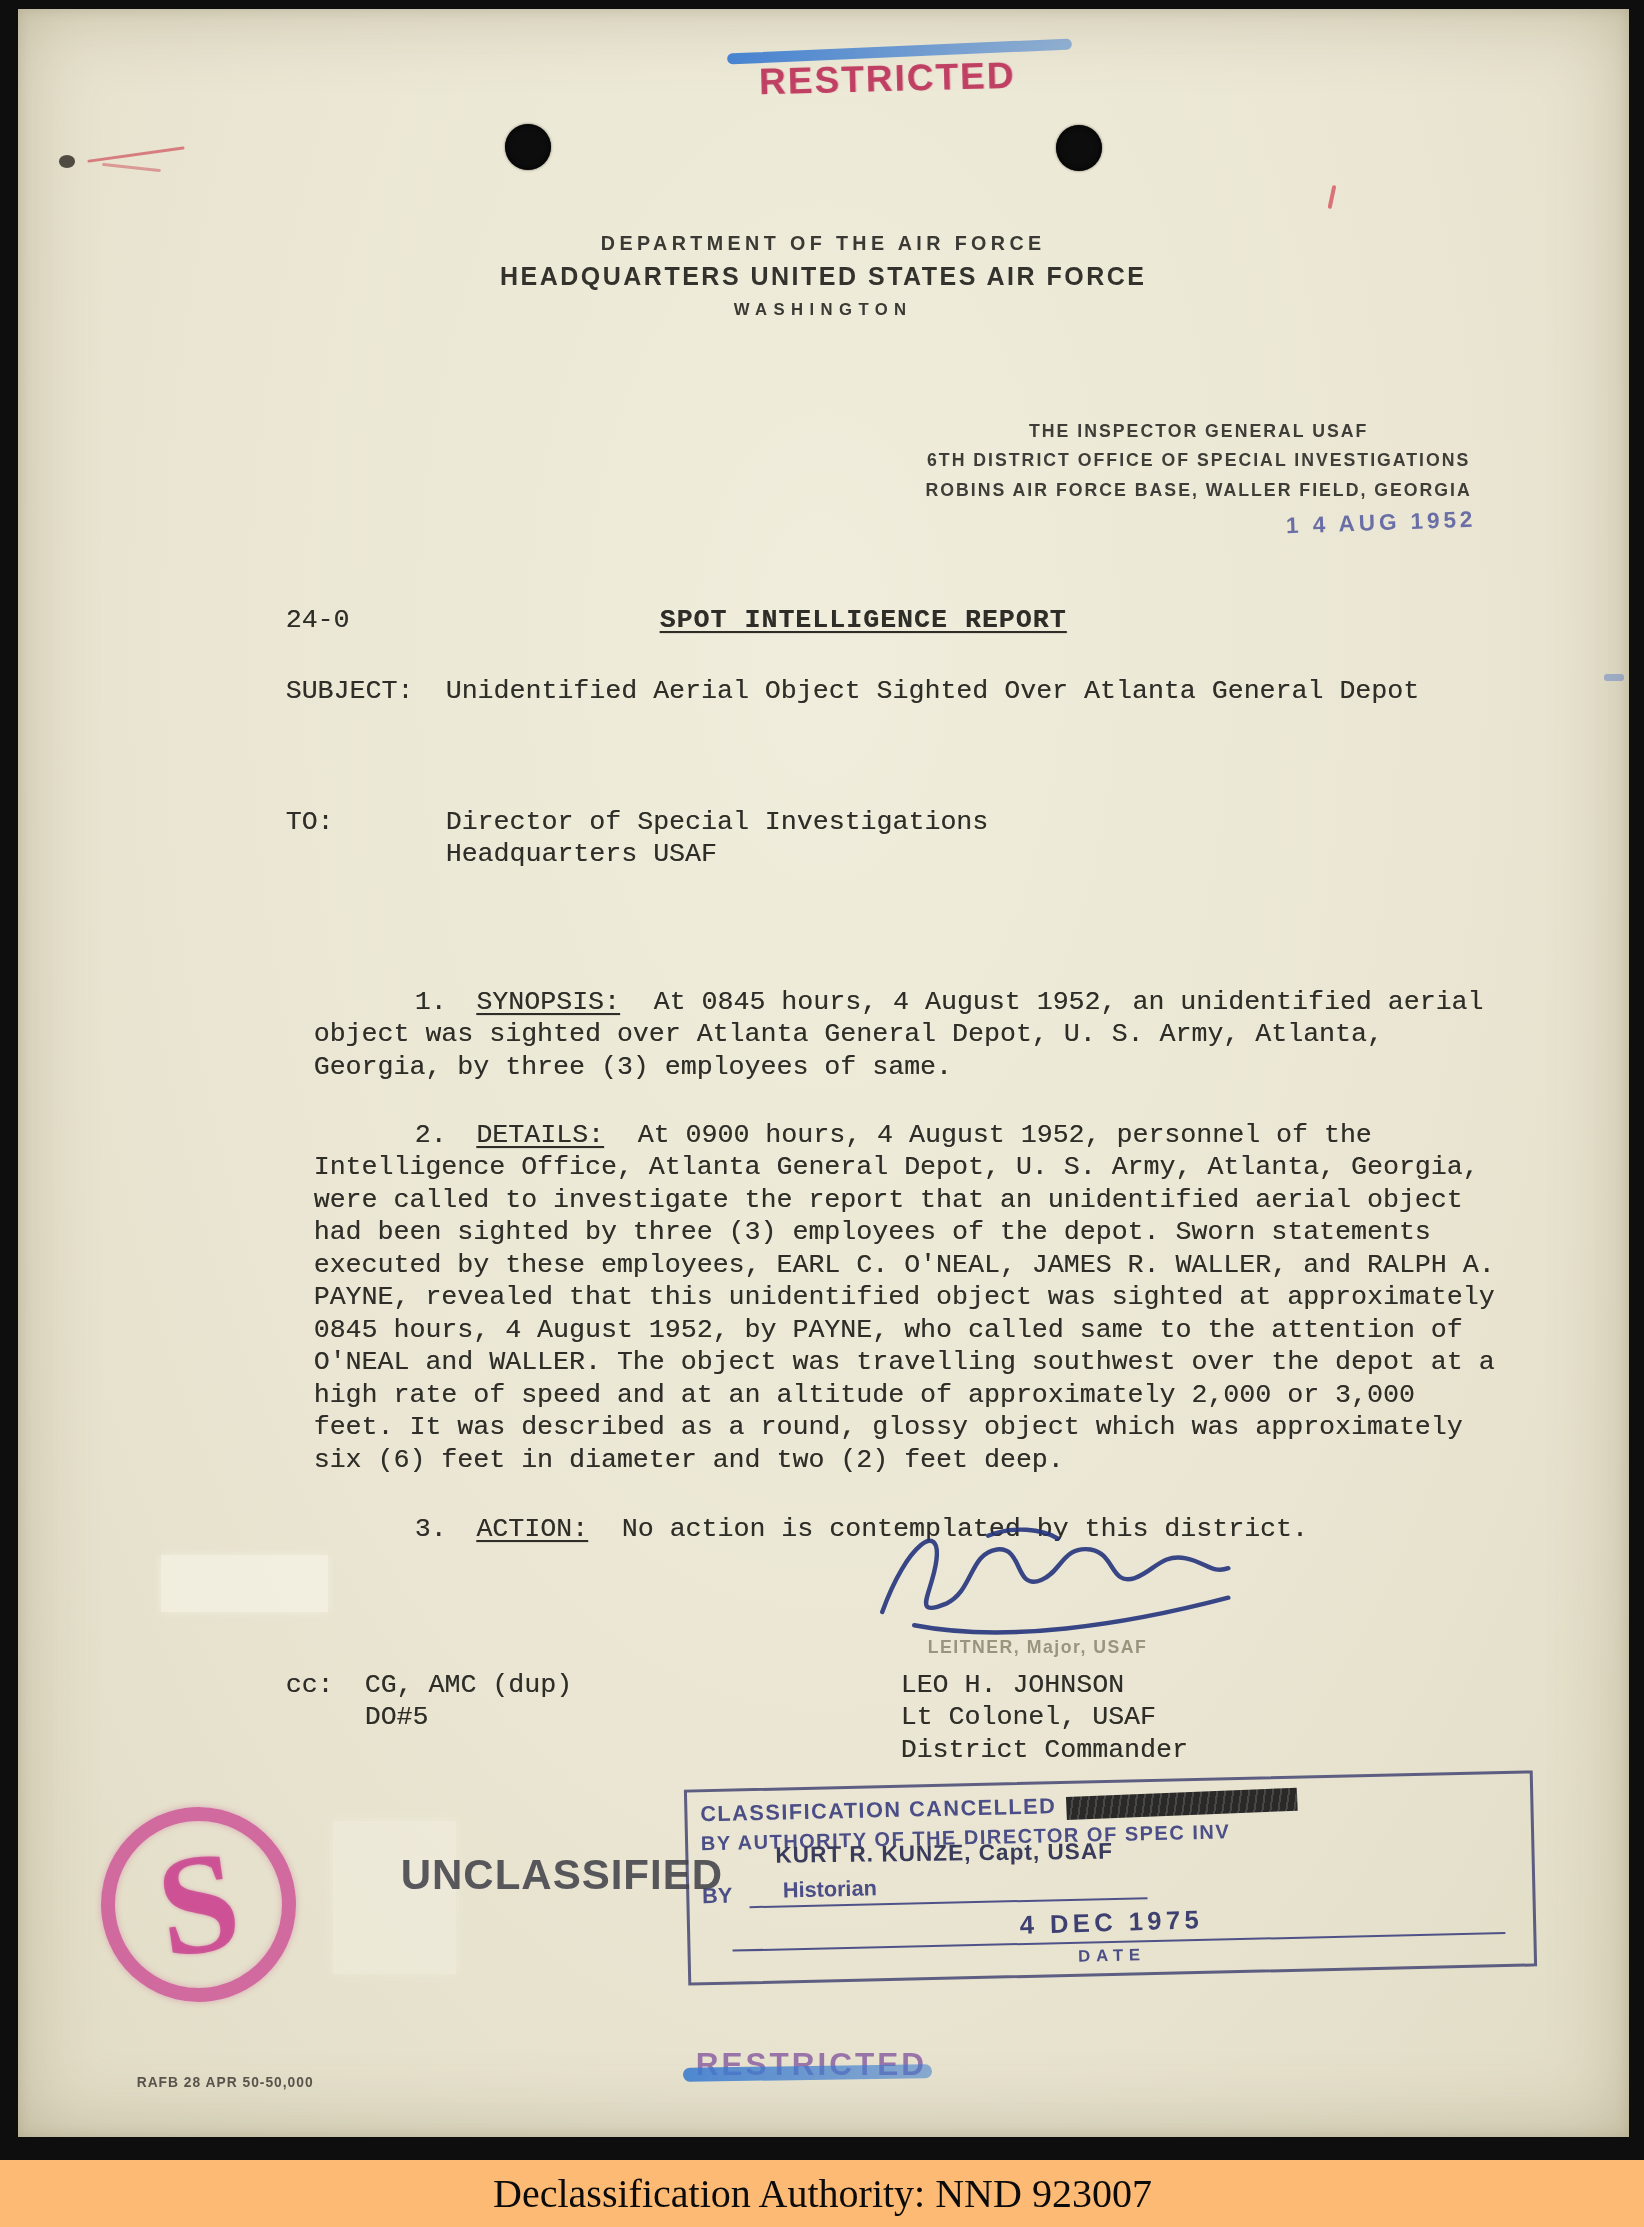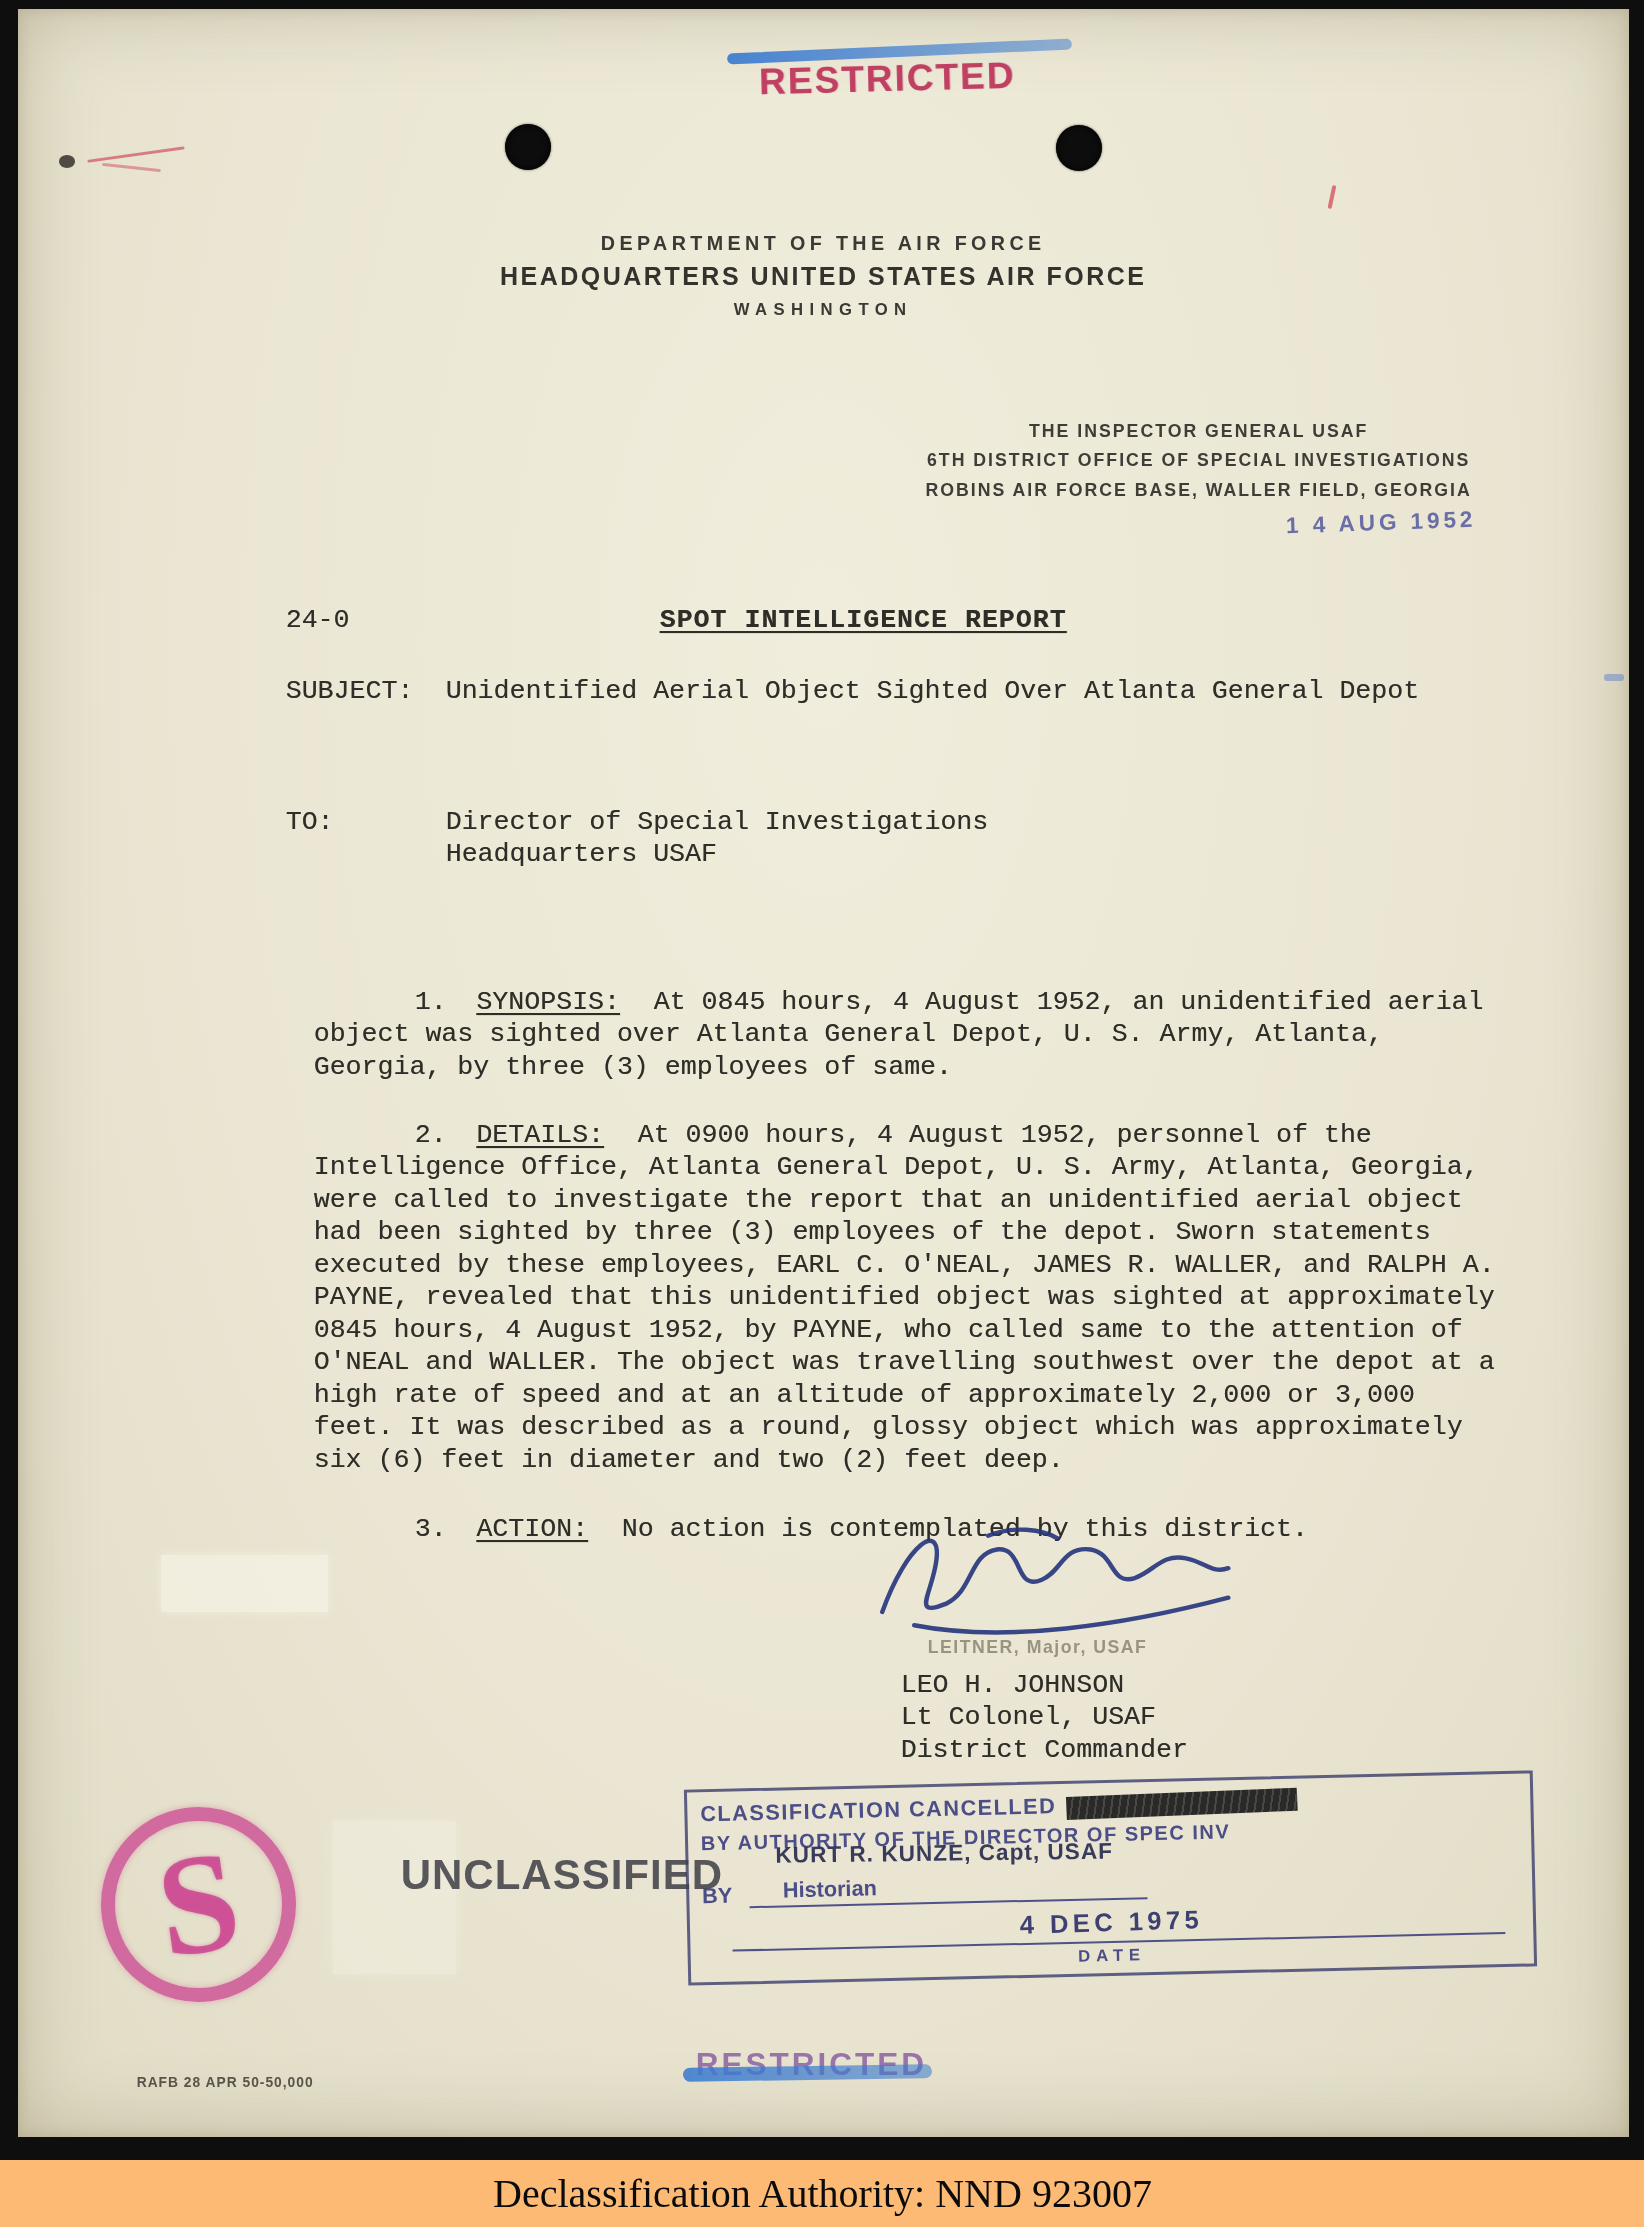--- a/index.html
+++ b/index.html
@@ -177,20 +177,27 @@
         <path d="M 35 215 C 85 75, 155 30, 145 110 C 137 176, 92 228, 165 198
                  C 220 172, 212 96, 268 88 C 323 82, 302 172, 358 150
                  C 398 135, 402 80, 458 88 C 508 96, 498 162, 548 146
                  C 588 132, 602 96, 652 106 C 692 114, 706 138, 738 126"></path>
         <path d="M 100 242 C 285 278, 525 242, 738 186"></path>
         <path d="M 250 60 C 300 40, 360 46, 392 66"></path>
       </g>
     </svg>
     <div class="faint-stamp">LEITNER, Major, USAF</div>
 
+    <div class="tw cc-row">
+      <span class="lbl">cc:</span>
+      <span>
+        <div>CG, AMC (dup)</div>
+        <div>DO#5</div>
+      </span>
+    </div>
 
     <div class="tw signer-block">
       <div>LEO H. JOHNSON</div>
       <div>Lt Colonel, USAF</div>
       <div>District Commander</div>
     </div>
 
     <div class="cancel-stamp">
       <div class="cs-row1">
         <span>CLASSIFICATION CANCELLED</span>

